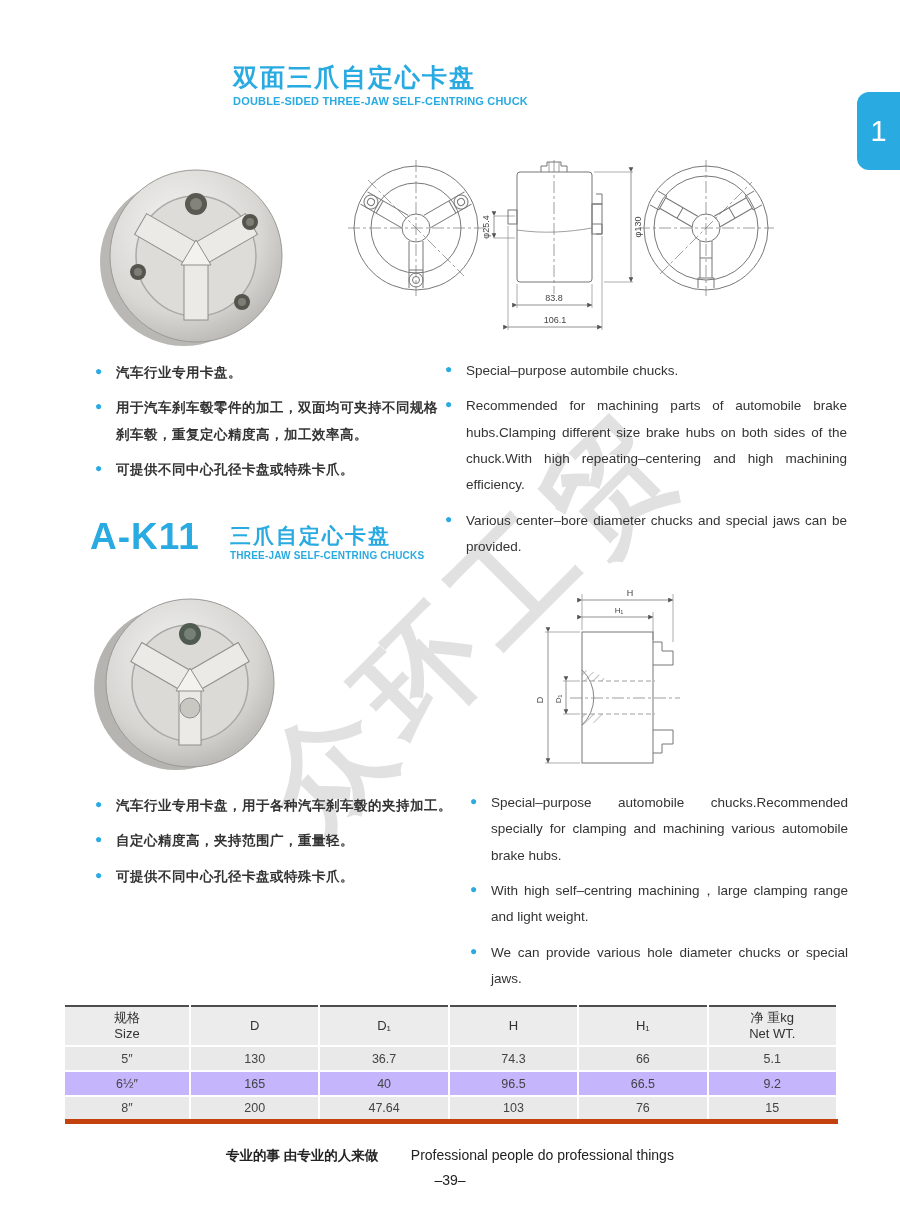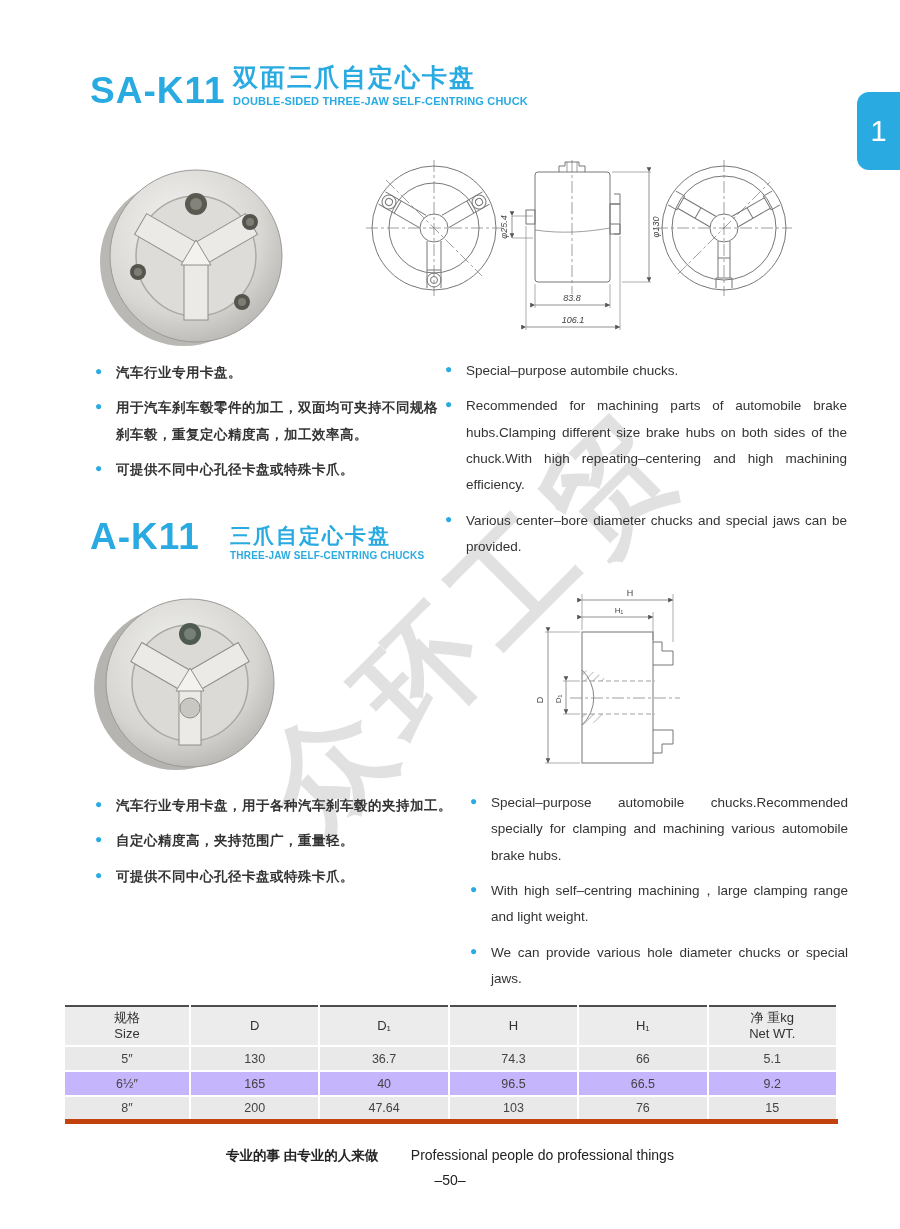--- a/index.html
+++ b/index.html
@@ -66,23 +66,20 @@
 <body>
 
 <div class="page">
 
   <div class="watermark">众环工贸</div>
 
   <div class="side-tab">
     <span>1</span>
   </div>
 
-  <div class="layer" style="left:90px; top:70px;">
-    <span class="model">SA-K11</span>
-  </div>
   <div class="layer" style="left:233px; top:64px; width:520px;">
     <div class="title-cn">双面三爪自定心卡盘</div>
     <div class="title-en">DOUBLE-SIDED THREE-JAW SELF-CENTRING CHUCK</div>
   </div>
 
   <div class="layer" style="left:92px; top:162px;">
     <svg width="212" height="192" viewBox="0 0 212 192">
       <defs>
         <radialGradient id="met1" cx="40%" cy="35%" r="80%">
           <stop offset="0%" stop-color="#f4f4f2"></stop>
@@ -111,21 +108,21 @@
         <circle cx="104" cy="42" r="6" fill="#83837b"></circle>
       <circle cx="158" cy="60" r="8" fill="#55554e"></circle>
         <circle cx="158" cy="60" r="4" fill="#7d7d75"></circle>
       <circle cx="46" cy="110" r="8" fill="#55554e"></circle>
         <circle cx="46" cy="110" r="4" fill="#7d7d75"></circle>
       <circle cx="150" cy="140" r="8" fill="#55554e"></circle>
         <circle cx="150" cy="140" r="4" fill="#7d7d75"></circle>
     </svg>
   </div>
 
-  <div class="layer" style="left:362px; top:160px;font-style:italic;">
+  <div class="layer" style="left:344px; top:160px;">
     <svg width="445" height="195" viewBox="0 0 445 195">
       <defs>
         <marker id="arw" markerWidth="8" markerHeight="8" refX="6" refY="3" orient="auto">
           <path d="M0,0 L6,3 L0,6 z" fill="#555"></path>
         </marker>
       </defs>
 
       <g transform="translate(72,68)" stroke="#777" fill="none" stroke-width="1">
         <circle r="62"></circle>
           <circle r="45"></circle>
@@ -381,15 +378,15 @@
           <td>15</td>
         </tr>
       </tbody>
     </table>
   </div>
 
   <div class="footer">
     <span class="cn">专业的事 由专业的人来做</span>
     <span class="en">Professional people do professional things</span>
   </div>
-  <div class="pagenum">–50–</div>
+  <div class="pagenum">–39–</div>
 
 </div>
 
 </body></html>

